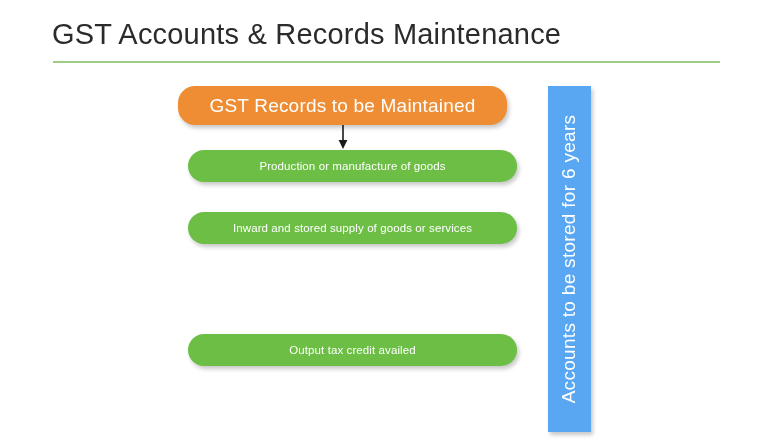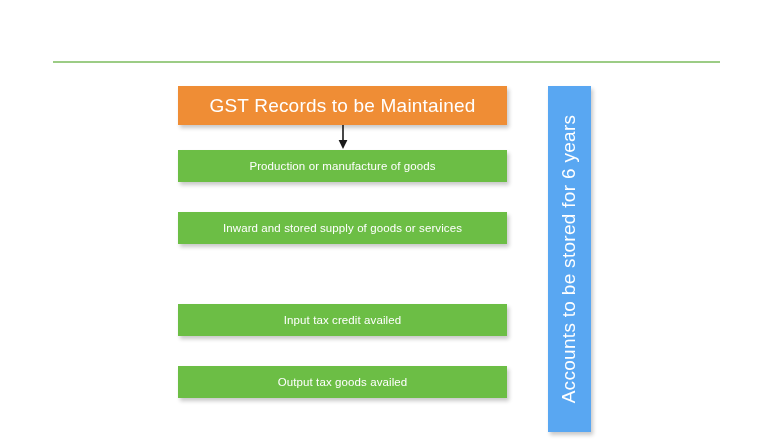--- a/index.html
+++ b/index.html
@@ -54,34 +54,36 @@
     position: relative;
     width: 329px;
     box-sizing: border-box;
     display: flex;
     align-items: center;
     justify-content: center;
     text-align: center;
     color: #ffffff;
     box-shadow: 2px 3px 4px rgba(0, 0, 0, 0.22);
     padding: 0 10px;
+    border-radius: 17px;
   }
 
   .node-head {
     height: 39px;
     background: #ef8d35;
     font-size: 19px;
     letter-spacing: 0.2px;
   }
 
   .node-item {
     height: 32px;
     background: #6cbe45;
     font-size: 11.5px;
     letter-spacing: 0.1px;
+    margin-left: 10px;
   }
 
   
   .gap-arrow {
     height: 25px;
     position: relative;
   }
   .gap-plain {
     height: 30px;
   }
@@ -116,20 +118,21 @@
     color: #ffffff;
     font-size: 19px;
     letter-spacing: 0.3px;
   }
 </style>
 </head>
 <body>
 
 <div class="slide">
 
+  <div class="slide-title">GST Accounts &amp; Records Maintenance</div>
   <div class="title-rule"></div>
 
   <div class="flow">
 
     <div class="node node-head">GST Records to be Maintained</div>
 
     <div class="gap-arrow">
       <svg class="arrow" viewBox="0 0 14 25">
         <line x1="7" y1="0" x2="7" y2="17" stroke="#1a1a1a" stroke-width="1.6"></line>
         <polygon points="7,24 2.6,15 11.4,15" fill="#1a1a1a"></polygon>
@@ -140,25 +143,24 @@
 
     <div class="gap-plain"></div>
 
     <div class="node node-item">Inward and stored supply of goods or services</div>
 
     <div class="gap-plain"></div>
 
 
     <div class="gap-plain"></div>
 
-    <div class="node node-item">Input tax credit availed</div>
 
     <div class="gap-plain"></div>
 
-    <div class="node node-item">Output tax goods availed</div>
+    <div class="node node-item">Output tax credit availed</div>
 
   </div>
 
   <div class="side-panel">
     <span class="side-panel-label">Accounts to be stored for 6 years</span>
   </div>
 
 </div>
 
 </body></html>

